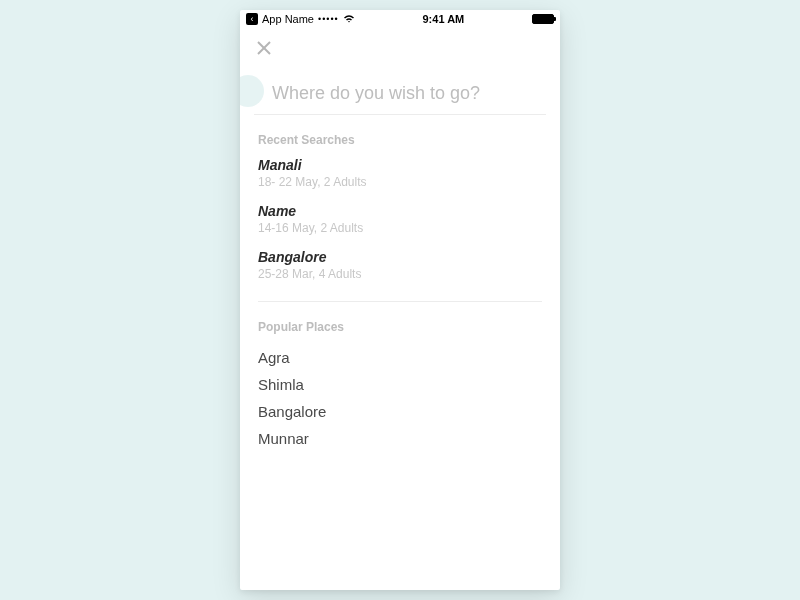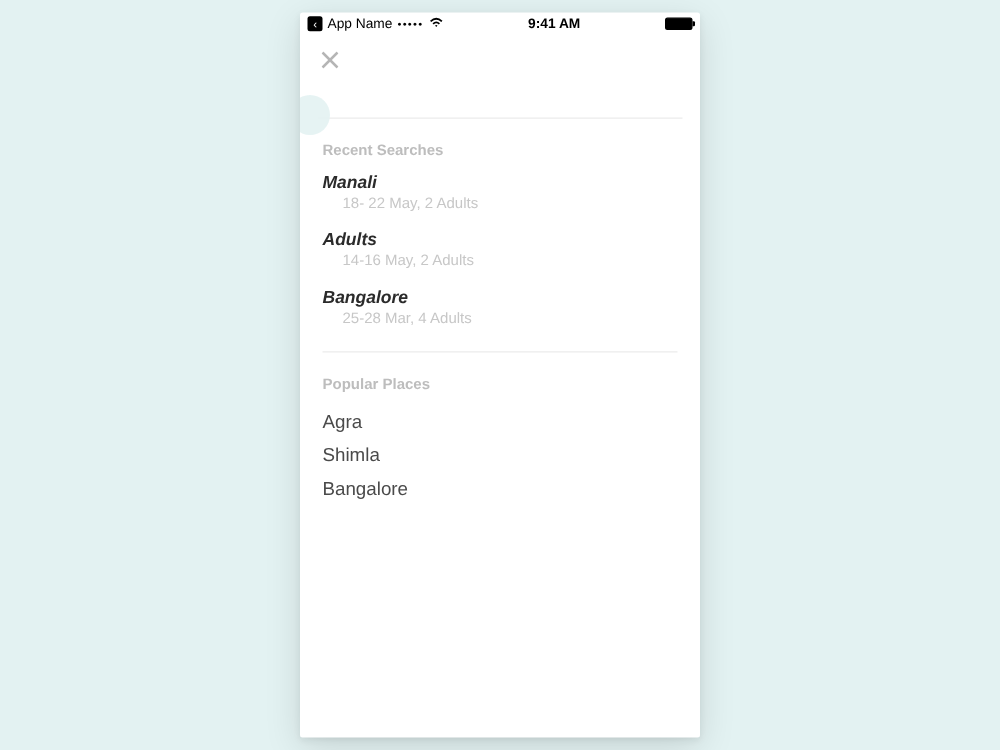--- a/index.html
+++ b/index.html
@@ -88,21 +88,21 @@
     .search-input::placeholder { color: #bdbdbd; font-weight: 300; }
     .section {
       padding: 18px 18px 0;
     }
     .section-header {
       font-size: 12px; color: #bdbdbd; font-weight: 700;
       margin-bottom: 10px;
     }
     .recent-item { margin-bottom: 14px; cursor: pointer; }
     .recent-name { font-size: 14px; color: #2b2b2b; font-weight: 600; margin-bottom: 2px; font-style: italic; }
-    .recent-detail { font-size: 12px; color: #c7c7c7; font-weight: 300; margin-left: 16px; }
+    .recent-detail { font-size: 12px; color: #c7c7c7; font-weight: 300; }
     .divider {
       height: 1px; background: #ececec;
       margin: 6px 18px 0;
     }
     .popular-item {
       font-size: 15px; color: #4a4a4a; font-weight: 300;
       padding: 5px 0; cursor: pointer;
     }
   </style>
 </head>
@@ -131,41 +131,43 @@
     <div class="close-x">
       <svg viewBox="0 0 14 14">
           <line x1="1" y1="1" x2="13" y2="13"></line>
           <line x1="13" y1="1" x2="1" y2="13"></line>
         </svg>
     </div>
   </div>
 
   <div class="search-wrap">
     <div class="search-blob"></div>
+    <input class="search-input" type="text" placeholder="Where do you wish to go?" style="">
   </div>
 
   <div class="section">
     <div class="section-header">Recent Searches</div>
 
     <div class="recent-item">
       <div class="recent-name">Manali</div>
       <div class="recent-detail">18- 22 May, 2 Adults</div>
     </div>
     <div class="recent-item">
-      <div class="recent-name">Adults</div>
+      <div class="recent-name">Name</div>
       <div class="recent-detail">14-16 May, 2 Adults</div>
     </div>
     <div class="recent-item">
       <div class="recent-name">Bangalore</div>
       <div class="recent-detail">25-28 Mar, 4 Adults</div>
     </div>
   </div>
 
   <div class="divider"></div>
 
   <div class="section">
     <div class="section-header">Popular Places</div>
     <div class="popular-item">Agra</div>
     <div class="popular-item">Shimla</div>
     <div class="popular-item">Bangalore</div>
+    <div class="popular-item">Munnar</div>
   </div>
 
 </div>
 
 </body></html>

